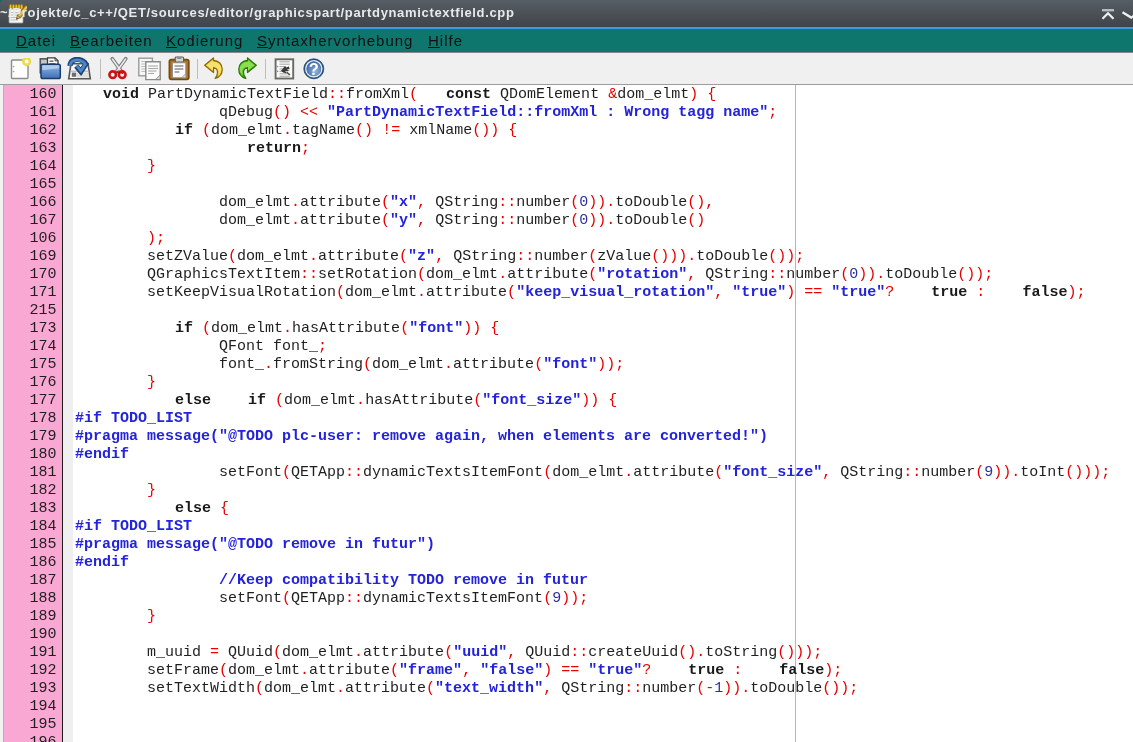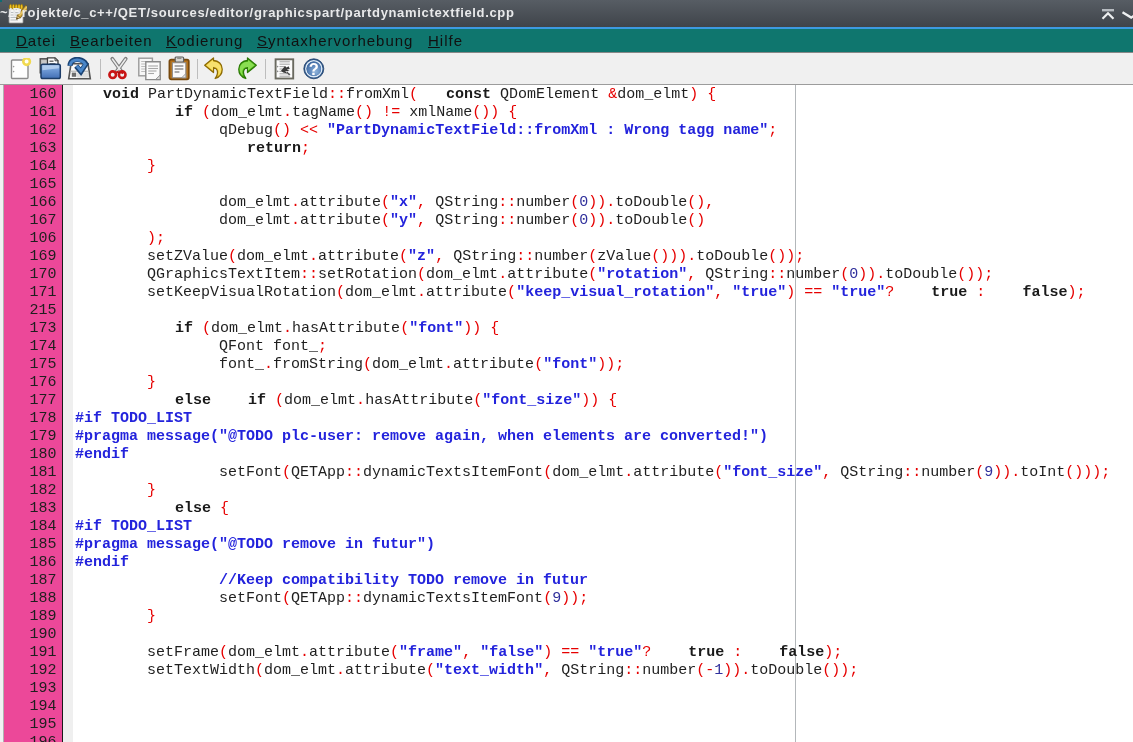--- a/index.html
+++ b/index.html
@@ -15,21 +15,21 @@
 
 #mbar{position:absolute;left:0;top:29px;width:1133px;height:24px;background:#0f766e;border-bottom:1px solid #888888;}
 .mi{position:absolute;top:3px;font-size:15px;color:#111111;letter-spacing:1px;}
 
 #tools{position:absolute;left:0;top:53px;width:1133px;height:32px;background:#f0f0f0;border-bottom:1px solid #9c9c9c;}
 .tsep{position:absolute;top:6px;width:1px;height:20px;background:#bdbdbd;}
 .ticon{position:absolute;}
 
 #edit{position:absolute;left:0;top:85px;width:1133px;height:657px;background:#ffffff;}
 #lstrip{position:absolute;left:0;top:0;width:4px;height:657px;background:#f1f2f3;border-right:1px solid #b2b2b2;}
-#gutter{position:absolute;left:4px;top:0;width:58px;height:657px;background:#ec4899;padding-right:5.5px;padding-top:1px;
+#gutter{position:absolute;left:4px;top:0;width:58px;height:657px;background:#f9a8d4;padding-right:5.5px;padding-top:1px;
  font-family:"Liberation Mono",monospace;font-size:15px;line-height:18px;color:#1f1f1f;text-align:right;}
 #gutline{position:absolute;left:62px;top:0;width:1px;height:657px;background:#1b1b1b;}
 #gstrip{position:absolute;left:63px;top:0;width:10px;height:657px;background:#efefef;}
 #margin{position:absolute;left:795px;top:0;width:1px;height:657px;background:#b3b7ba;}
 #code{position:absolute;left:75px;top:1px;font-family:"Liberation Mono",monospace;font-size:15px;line-height:18px;color:#1f1f1f;}
 .cl{height:18px;white-space:pre;}
 .gl{height:18px;}
 .k{font-weight:bold;color:#1a1a1a;margin-left:28px;}
 .o{color:#e60000;}
 .s{font-weight:bold;color:#2323dc;}
@@ -249,22 +249,22 @@
         <div class="gl">193</div>
         <div class="gl">194</div>
         <div class="gl">195</div>
         <div class="gl">196</div>
     </div>
     <div id="gutline"></div>
     <div id="gstrip"></div>
     <div id="margin"></div>
     <div id="code">
 <div class="cl"><span class="k">void</span> PartDynamicTextField<span class="o">::</span>fromXml<span class="o">(</span><span class="k">const</span> QDomElement <span class="o">&amp;</span>dom_elmt<span class="o">)</span> <span class="o">{</span></div>
+        <div class="cl">                qDebug<span class="o">()</span> <span class="o">&lt;&lt;</span> <span class="s">"PartDynamicTextField::fromXml : Wrong tagg name"</span><span class="o">;</span></div>
         <div class="cl">        <span class="k">if</span> <span class="o">(</span>dom_elmt<span class="o">.</span>tagName<span class="o">()</span> <span class="o">!=</span> xmlName<span class="o">())</span> <span class="o">{</span></div>
-        <div class="cl">                qDebug<span class="o">()</span> <span class="o">&lt;&lt;</span> <span class="s">"PartDynamicTextField::fromXml : Wrong tagg name"</span><span class="o">;</span></div>
         <div class="cl">                <span class="k">return</span><span class="o">;</span></div>
         <div class="cl">        <span class="o">}</span></div>
         <div class="cl">&nbsp;</div>
         <div class="cl">                dom_elmt<span class="o">.</span>attribute<span class="o">(</span><span class="s">"x"</span><span class="o">,</span> QString<span class="o">::</span>number<span class="o">(</span><span class="n">0</span><span class="o">)).</span>toDouble<span class="o">(),</span></div>
         <div class="cl">                dom_elmt<span class="o">.</span>attribute<span class="o">(</span><span class="s">"y"</span><span class="o">,</span> QString<span class="o">::</span>number<span class="o">(</span><span class="n">0</span><span class="o">)).</span>toDouble<span class="o">()</span></div>
         <div class="cl">        <span class="o">);</span></div>
         <div class="cl">        setZValue<span class="o">(</span>dom_elmt<span class="o">.</span>attribute<span class="o">(</span><span class="s">"z"</span><span class="o">,</span> QString<span class="o">::</span>number<span class="o">(</span>zValue<span class="o">())).</span>toDouble<span class="o">());</span></div>
         <div class="cl">        QGraphicsTextItem<span class="o">::</span>setRotation<span class="o">(</span>dom_elmt<span class="o">.</span>attribute<span class="o">(</span><span class="s">"rotation"</span><span class="o">,</span> QString<span class="o">::</span>number<span class="o">(</span><span class="n">0</span><span class="o">)).</span>toDouble<span class="o">());</span></div>
         <div class="cl">        setKeepVisualRotation<span class="o">(</span>dom_elmt<span class="o">.</span>attribute<span class="o">(</span><span class="s">"keep_visual_rotation"</span><span class="o">,</span> <span class="s">"true"</span><span class="o">)</span> <span class="o">==</span> <span class="s">"true"</span><span class="o">?</span> <span class="k">true</span> <span class="o">:</span> <span class="k">false</span><span class="o">);</span></div>
         <div class="cl">&nbsp;</div>
@@ -279,18 +279,19 @@
         <div class="cl">                setFont<span class="o">(</span>QETApp<span class="o">::</span>dynamicTextsItemFont<span class="o">(</span>dom_elmt<span class="o">.</span>attribute<span class="o">(</span><span class="s">"font_size"</span><span class="o">,</span> QString<span class="o">::</span>number<span class="o">(</span><span class="n">9</span><span class="o">)).</span>toInt<span class="o">()));</span></div>
         <div class="cl">        <span class="o">}</span></div>
         <div class="cl">        <span class="k">else</span> <span class="o">{</span></div>
         <div class="cl"><span class="p">#if TODO_LIST</span></div>
         <div class="cl"><span class="p">#pragma message("@TODO remove in futur")</span></div>
         <div class="cl"><span class="p">#endif</span></div>
         <div class="cl">                <span class="c">//Keep compatibility TODO remove in futur</span></div>
         <div class="cl">                setFont<span class="o">(</span>QETApp<span class="o">::</span>dynamicTextsItemFont<span class="o">(</span><span class="n">9</span><span class="o">));</span></div>
         <div class="cl">        <span class="o">}</span></div>
         <div class="cl">&nbsp;</div>
+        <div class="cl">        m_uuid <span class="o">=</span> QUuid<span class="o">(</span>dom_elmt<span class="o">.</span>attribute<span class="o">(</span><span class="s">"uuid"</span><span class="o">,</span> QUuid<span class="o">::</span>createUuid<span class="o">().</span>toString<span class="o">()));</span></div>
         <div class="cl">        setFrame<span class="o">(</span>dom_elmt<span class="o">.</span>attribute<span class="o">(</span><span class="s">"frame"</span><span class="o">,</span> <span class="s">"false"</span><span class="o">)</span> <span class="o">==</span> <span class="s">"true"</span><span class="o">?</span> <span class="k">true</span> <span class="o">:</span> <span class="k">false</span><span class="o">);</span></div>
         <div class="cl">        setTextWidth<span class="o">(</span>dom_elmt<span class="o">.</span>attribute<span class="o">(</span><span class="s">"text_width"</span><span class="o">,</span> QString<span class="o">::</span>number<span class="o">(</span><span class="o">-</span><span class="n">1</span><span class="o">)).</span>toDouble<span class="o">());</span></div>
         <div class="cl">&nbsp;</div>
     </div>
   </div>
 </div>
 
 </body></html>

